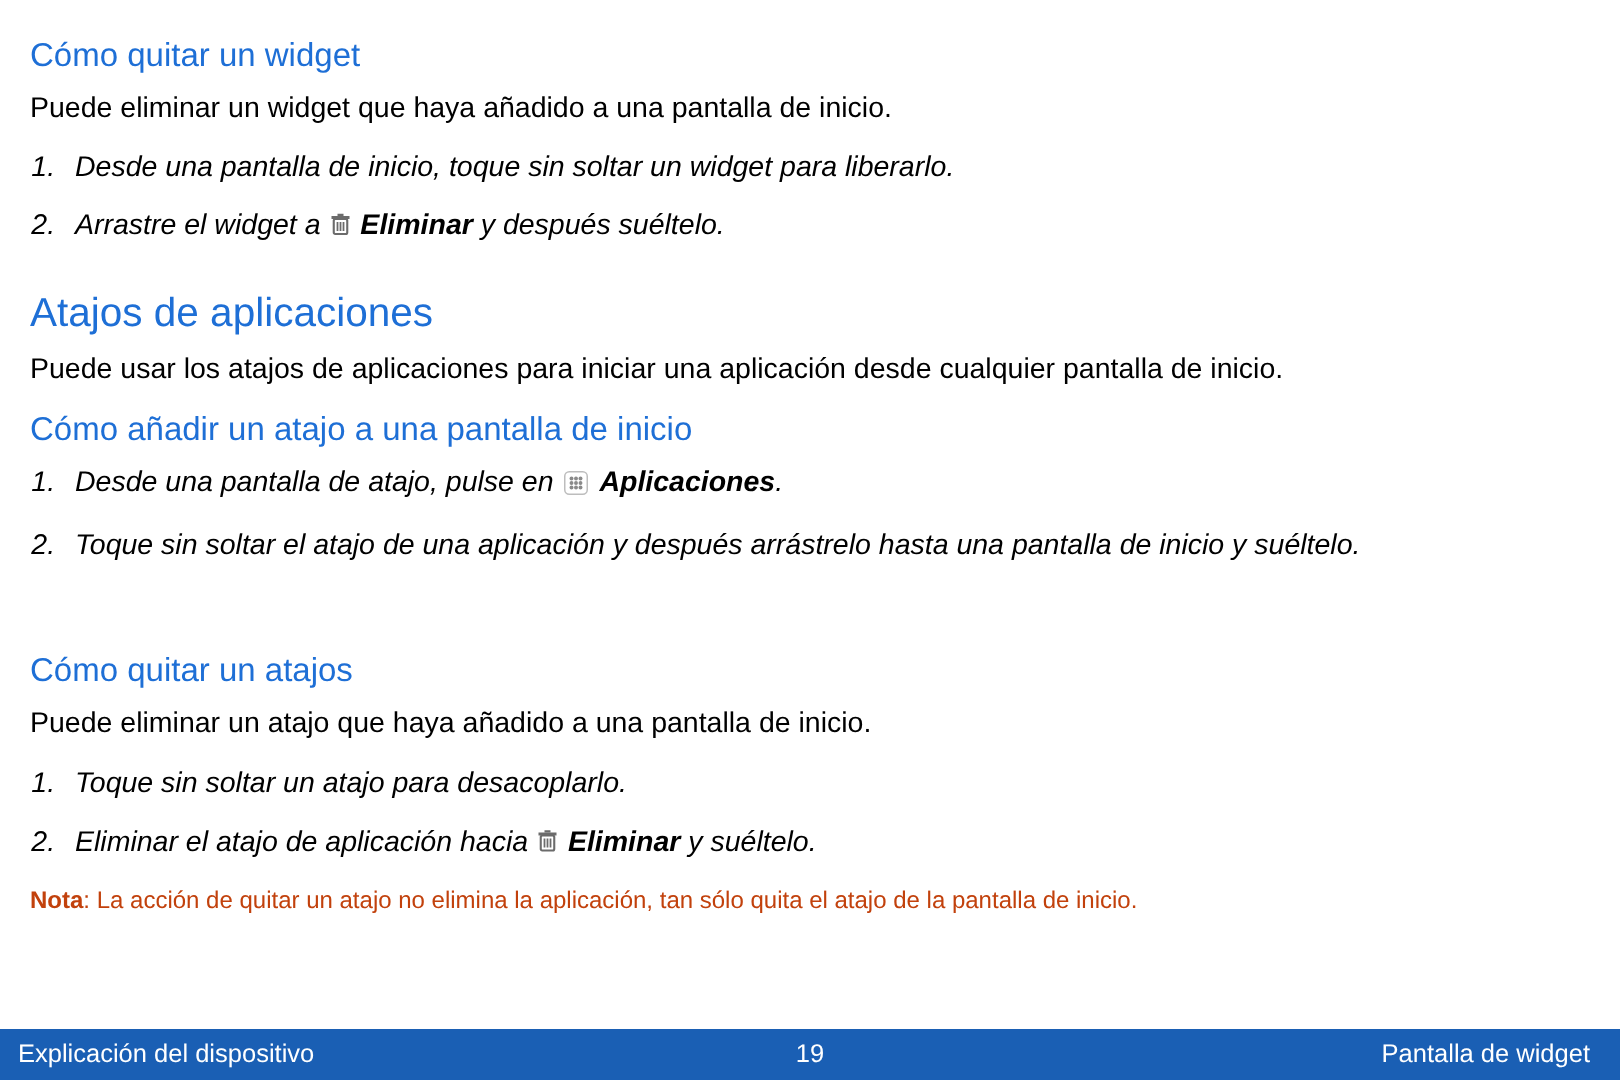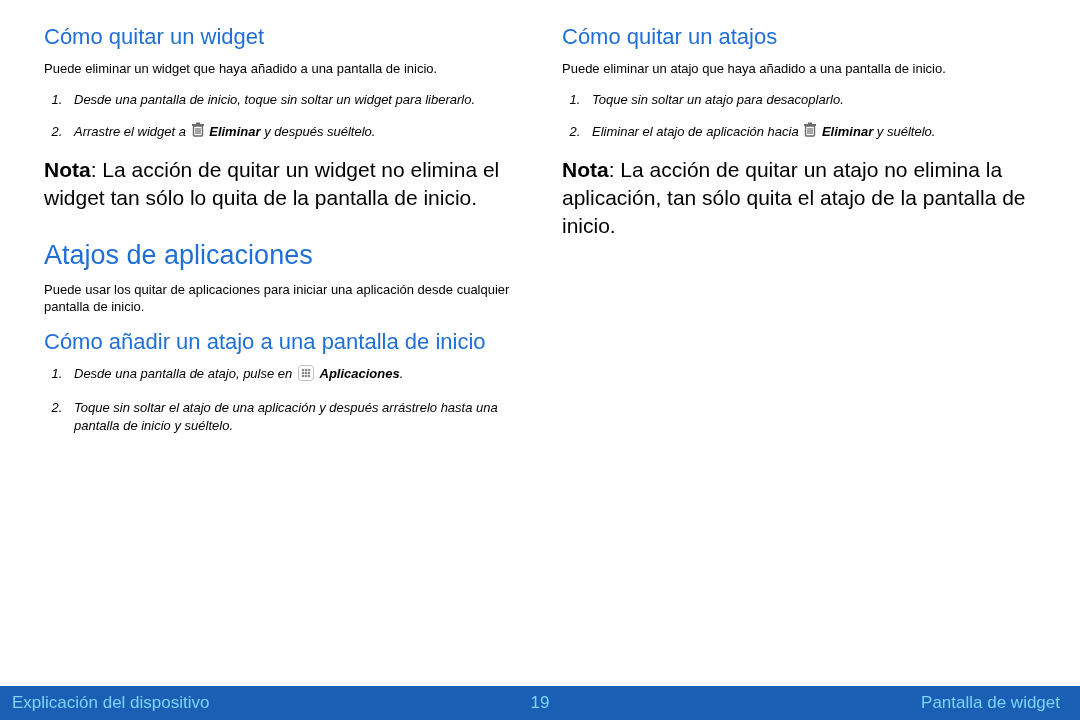--- a/index.html
+++ b/index.html
@@ -7,21 +7,22 @@
   .page {
     width: 1080px;
     height: 720px;
     display: flex;
     flex-direction: column;
     position: relative;
   }
   .content {
     flex: 1;
     display: flex;
-    padding: 24px 44px 0 44px;
+    flex-direction: column;
+    padding: 24px 44px 0 20px;
     gap: 44px;
     justify-content: center;
   }
   .col {
     flex: 1;
     min-width: 0;
   }
   .h2 {
     color: #1e6fd6;
     font-size: 22px;
@@ -29,53 +30,53 @@
     margin-bottom: 10px;
   }
   .h1 {
     color: #1e6fd6;
     font-size: 27px;
     font-weight: 400;
     margin-top: 28px;
     margin-bottom: 10px;
   }
   p, li {
-    font-size: 13px;
+    font-size: 19px;
     line-height: 1.32;
     margin-bottom: 14px;
   }
   ol {
     padding-left: 22px;
     font-style: italic;
   }
   ol li {
     padding-left: 8px;
     margin-bottom: 14px;
   }
   .note {
-    color: #000000;
-    font-size: 21px;
+    color: #c2410c;
+    font-size: 16px;
     line-height: 1.32;
     margin-bottom: 14px;
   }
   .note .label { font-weight: 700; }
   .bold { font-weight: 700; }
   .icon-trash {
     display: inline-block;
     vertical-align: -2px;
     margin: 0 1px;
   }
   .icon-apps {
     display: inline-block;
     vertical-align: -3px;
     margin: 0 2px;
   }
   .footer {
     background: #1a5fb4;
-    color: #7dd3fc;
+    color: #ffffff;
     height: 34px;
     width: 100%;
     display: flex;
     align-items: center;
     justify-content: space-between;
     padding: 0 20px 0 12px;
     font-size: 17px;
     font-weight: 400;
   }
   .footer .center {
@@ -99,24 +100,23 @@
           <span>Arrastre el widget a </span><span class="icon-trash"><svg width="14" height="16" viewBox="0 0 14 16">
                 <rect x="2.5" y="4" width="9" height="10" rx="1" fill="none" stroke="#6b6b6b" stroke-width="1.4"></rect>
                 <rect x="1" y="2" width="12" height="2" fill="#6b6b6b"></rect>
                 <rect x="5" y="0.5" width="4" height="1.5" fill="#6b6b6b"></rect>
                 <line x1="5" y1="6" x2="5" y2="12" stroke="#6b6b6b" stroke-width="1.2"></line>
                 <line x1="7" y1="6" x2="7" y2="12" stroke="#6b6b6b" stroke-width="1.2"></line>
                 <line x1="9" y1="6" x2="9" y2="12" stroke="#6b6b6b" stroke-width="1.2"></line>
               </svg></span><span class="bold"> Eliminar</span><span> y después suéltelo.</span>
         </li>
       </ol>
-      <p class="note"><span class="label">Nota</span><span>: La acción de quitar un widget no elimina el widget tan sólo lo quita de la pantalla de inicio.</span></p>
 
       <div class="h1">Atajos de aplicaciones</div>
-      <p>Puede usar los quitar de aplicaciones para iniciar una aplicación desde cualquier pantalla de inicio.</p>
+      <p>Puede usar los atajos de aplicaciones para iniciar una aplicación desde cualquier pantalla de inicio.</p>
 
       <div class="h2">Cómo añadir un atajo a una pantalla de inicio</div>
       <ol>
         <li>
           <span>Desde una pantalla de atajo, pulse en </span><span class="icon-apps"><svg width="16" height="16" viewBox="0 0 16 16">
                 <rect x="0.5" y="0.5" width="15" height="15" rx="3" fill="#fff" stroke="#bdbdbd" stroke-width="1"></rect>
                 <circle cx="5" cy="5" r="1.3" fill="#8a8a8a"></circle>
                 <circle cx="8" cy="5" r="1.3" fill="#8a8a8a"></circle>
                 <circle cx="11" cy="5" r="1.3" fill="#8a8a8a"></circle>
                 <circle cx="5" cy="8" r="1.3" fill="#8a8a8a"></circle>

